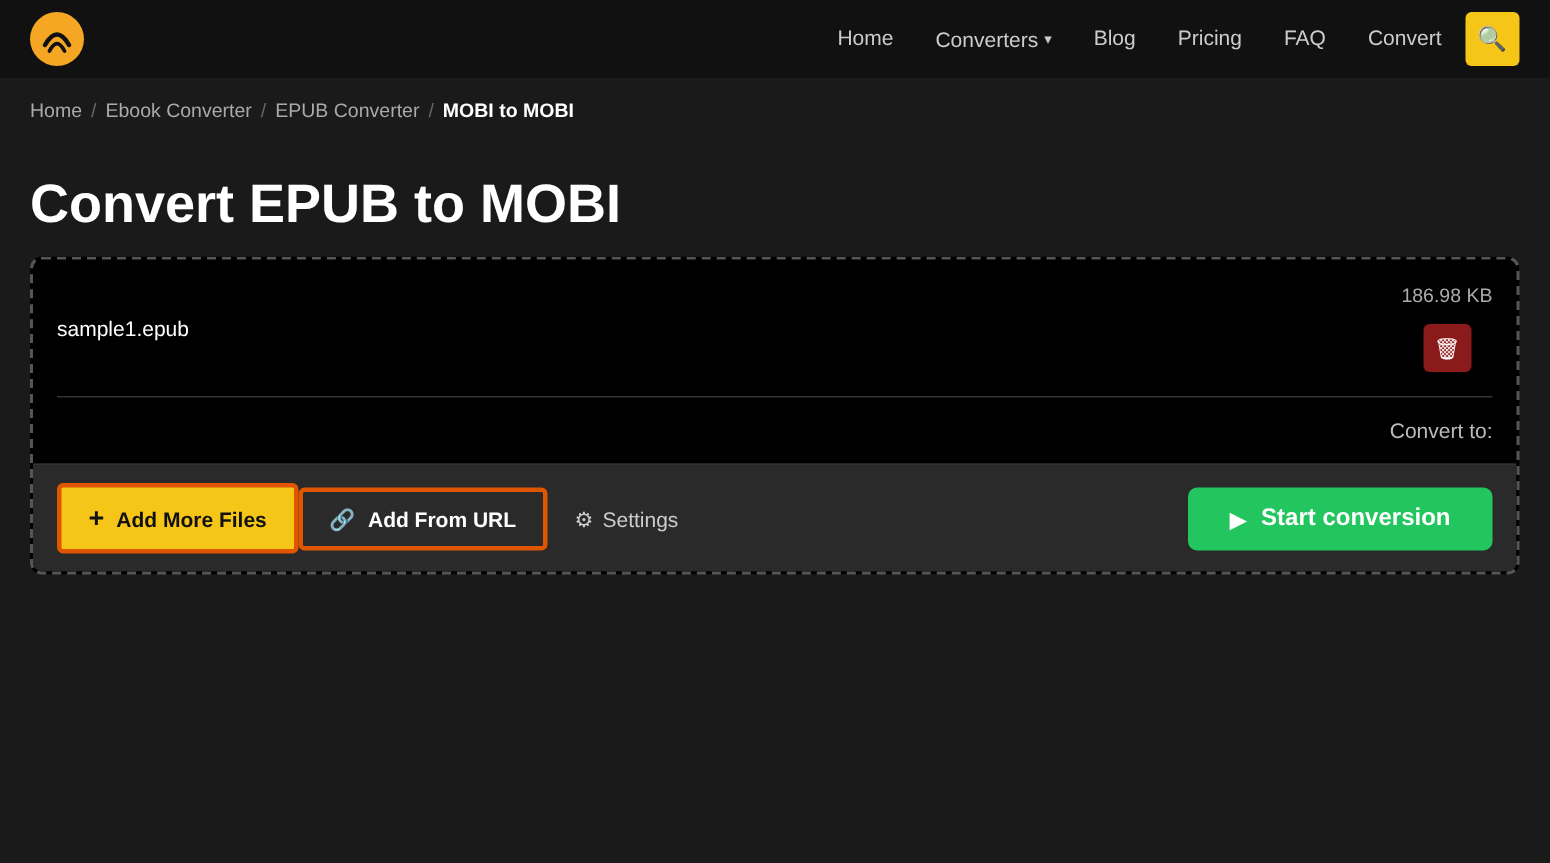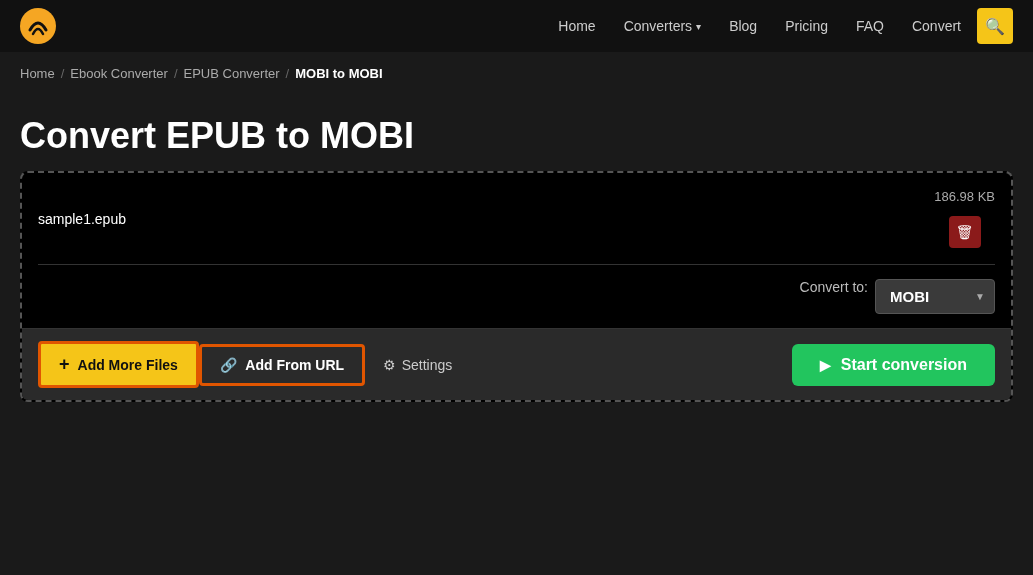--- a/index.html
+++ b/index.html
@@ -301,29 +301,20 @@
           <span class="file-size">186.98 KB</span>
           <button class="delete-btn">
             <span>🗑</span>
           </button>
         </div>
       </div>
     </div>
 
     <div class="convert-to-row">
       <span class="convert-to-label">Convert to:</span>
-      <div class="format-select-wrapper">
-        <select class="format-select">
-          <option value="MOBI">MOBI</option>
-          <option value="AZW3">AZW3</option>
-          <option value="PDF">PDF</option>
-          <option value="DOCX">DOCX</option>
-          <option value="TXT">TXT</option>
-        </select>
-      </div>
     </div>
 
     <div class="bottom-bar">
       <button class="add-more-btn">
         <span style="font-size:18px;font-weight:900;">+</span>
         <span>Add More Files</span>
       </button>
       <button class="add-url-btn">
         <span>🔗</span>
         <span>Add From URL</span>

